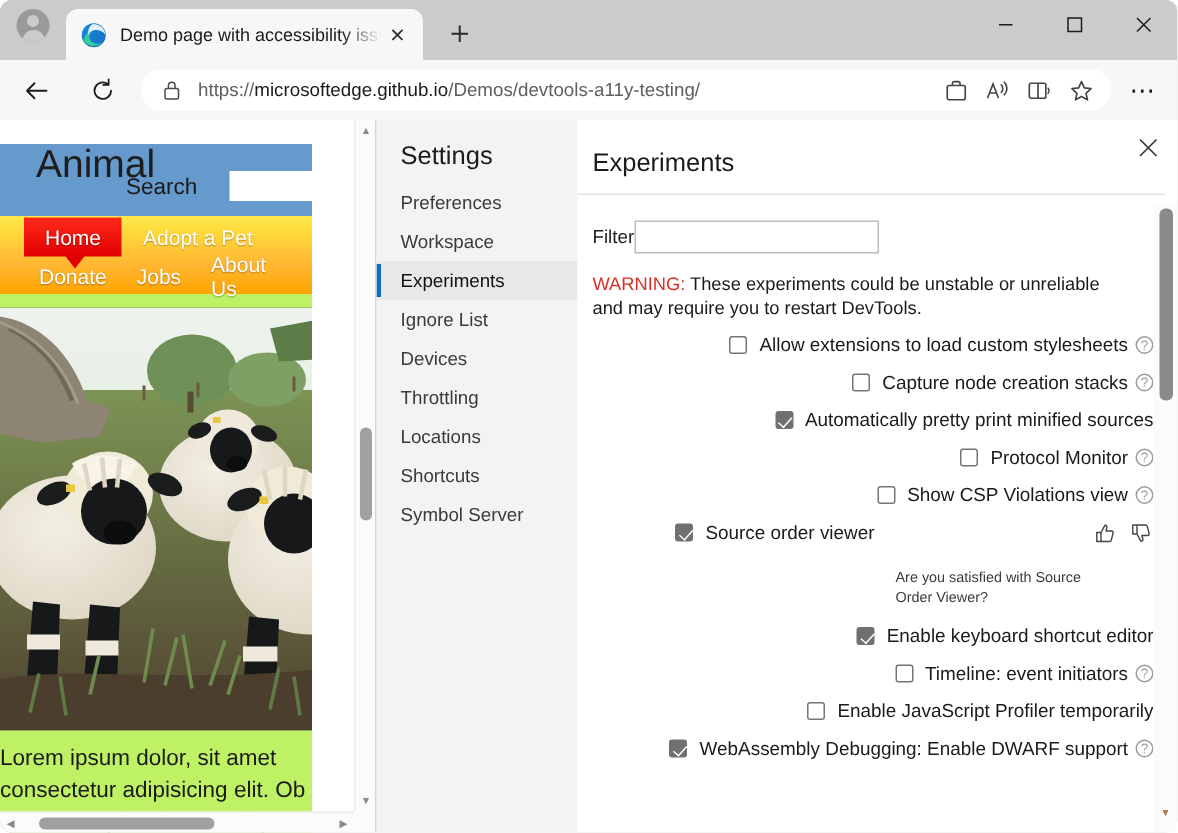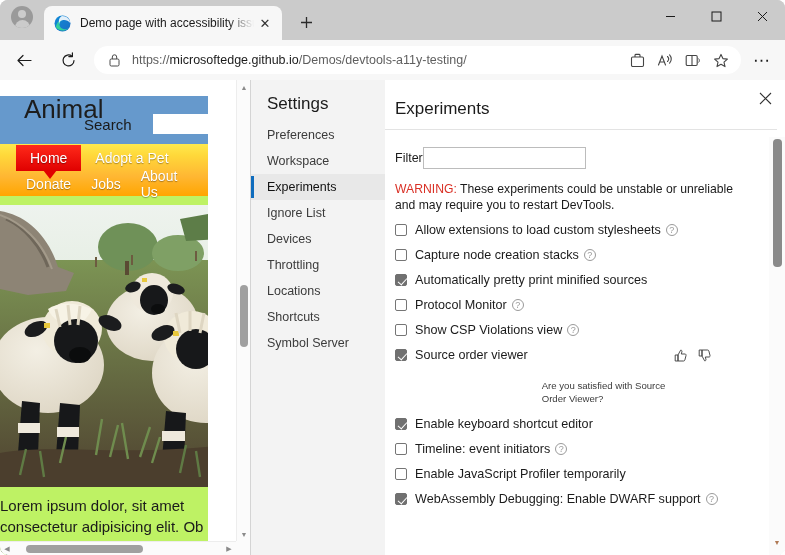--- a/index.html
+++ b/index.html
@@ -319,20 +319,21 @@
     color: #1b1b1b;
     width: 352px;
     margin-bottom: 9px;
     margin-top: 12px;
   }
   .warning .w-red { color: #d93025; }
   .exp-row {
     display: flex; align-items: flex-start;
     margin-bottom: 9px;
     position: relative;
+    justify-content: flex-end;
   }
   .cbox {
     width: 12px; height: 12px; flex: 0 0 12px;
     border: 1px solid #757575;
     background: #ffffff;
     border-radius: 2px;
     margin-top: 2px; margin-right: 8px;
     position: relative;
   }
   .cbox.checked {

